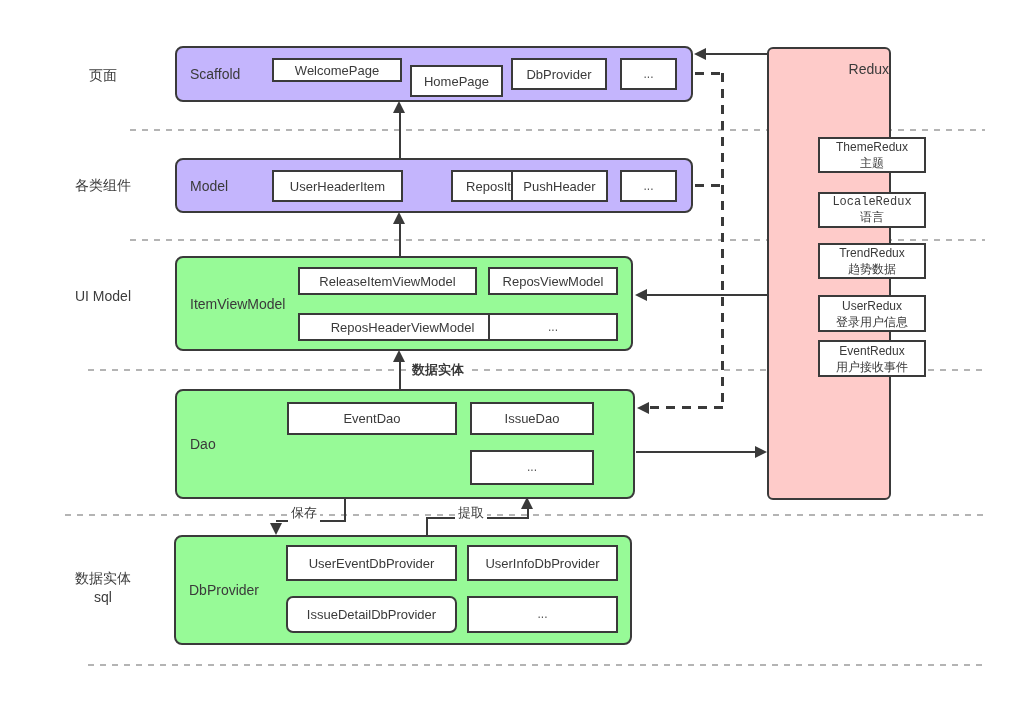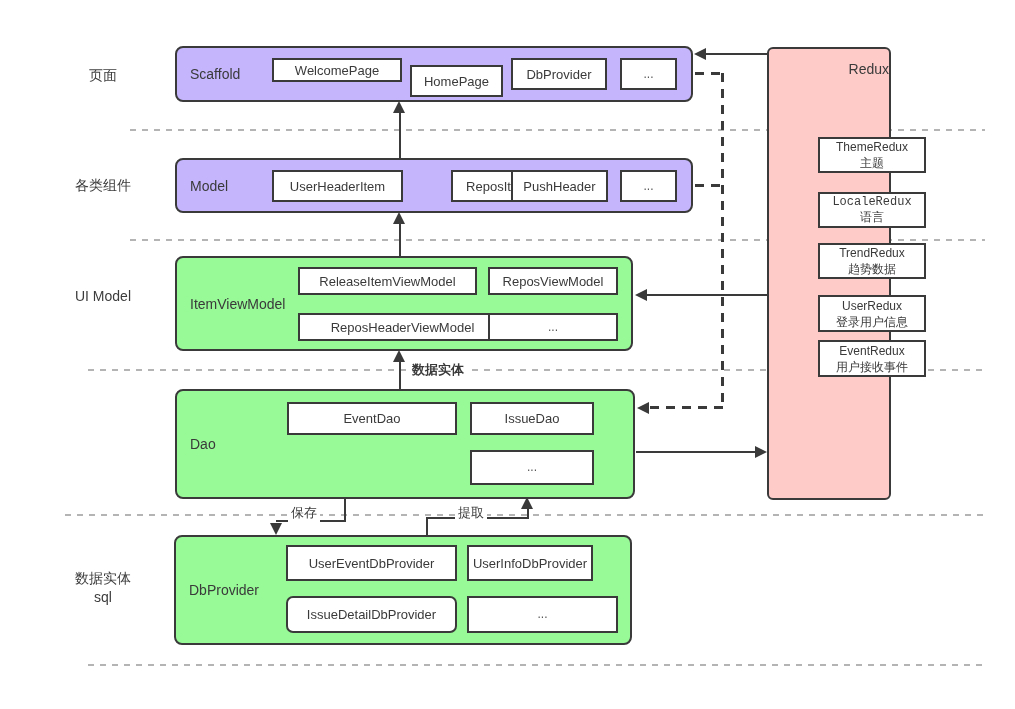--- a/index.html
+++ b/index.html
@@ -87,21 +87,21 @@
   <div class="panel green" style="left:175px;top:389px;width:460px;height:110px;">
     <div class="panel-title">Dao</div>
     <div class="item" style="left:110px;top:11px;width:170px;height:33px;">EventDao</div>
     <div class="item" style="left:293px;top:11px;width:124px;height:33px;">IssueDao</div>
     <div class="item small" style="left:293px;top:59px;width:124px;height:35px;">...</div>
   </div>
 
   <div class="panel green" style="left:174px;top:535px;width:458px;height:110px;">
     <div class="panel-title">DbProvider</div>
     <div class="item" style="left:110px;top:8px;width:171px;height:36px;">UserEventDbProvider</div>
-    <div class="item" style="left:291px;top:8px;width:126px;height:36px;">UserInfoDbProvider</div>
+    <div class="item" style="left:291px;top:8px;width:151px;height:36px;">UserInfoDbProvider</div>
     <div class="item" style="left:110px;top:59px;width:171px;height:37px;border-radius:7px;">IssueDetailDbProvider</div>
     <div class="item small" style="left:291px;top:59px;width:151px;height:37px;">...</div>
   </div>
 
   <div class="panel pink" style="left:767px;top:47px;width:124px;height:453px;">
     <div style="position:absolute;top:12px;left:0;width:100%;text-align:right;font-size:14px;">Redux</div>
     <div class="redux-item" style="left:9px;top:88px;width:108px;height:36px;">
       <span>ThemeRedux</span>
       <span>主题</span>
     </div>

